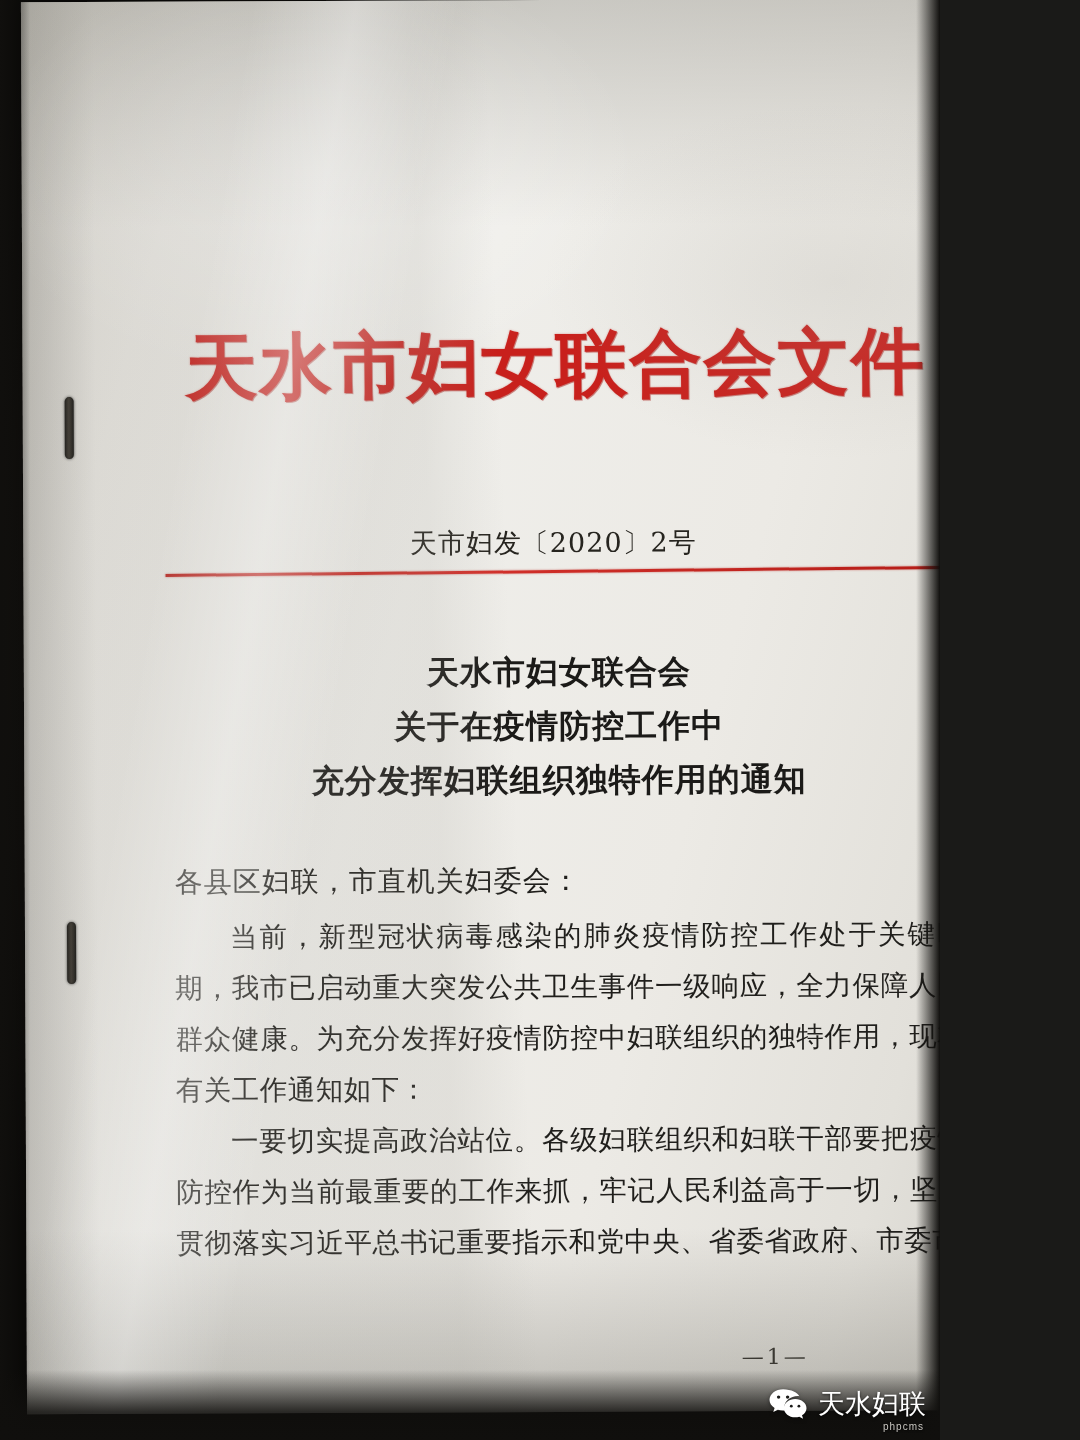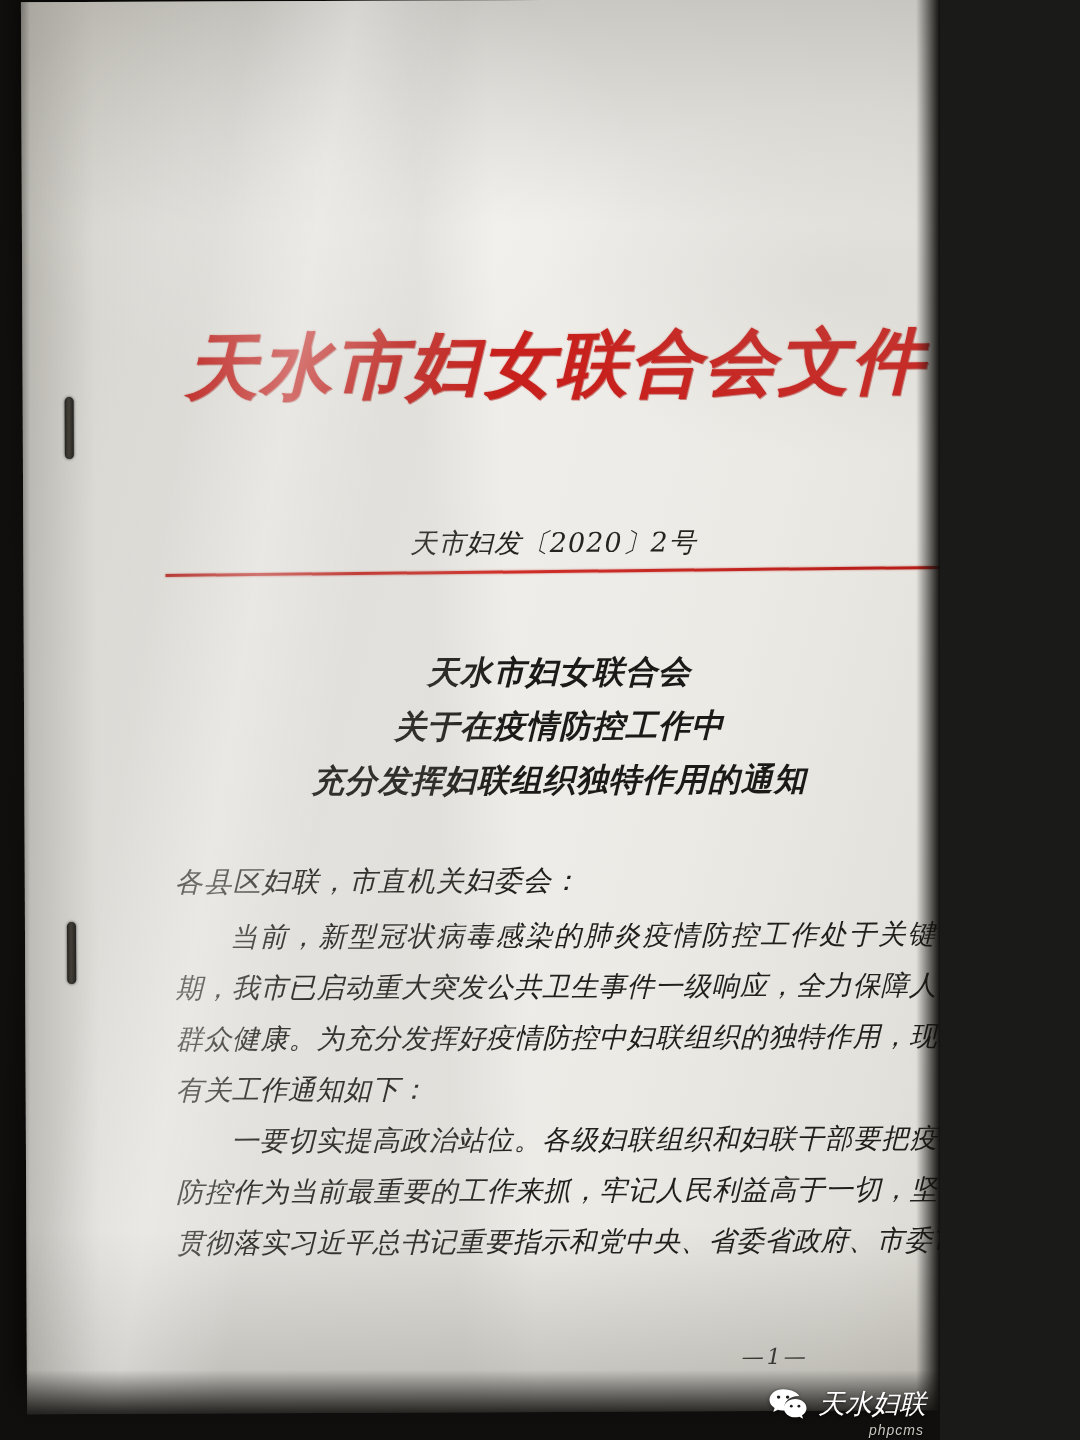--- a/index.html
+++ b/index.html
@@ -14,21 +14,20 @@
     font-family: "Liberation Serif", serif;
   }
 
   
   #stage {
     position: relative;
     width: 940px;
     height: 1440px;
     background: #161513;
     overflow: hidden;
-    font-style: italic;
   }
 
   
   .desk {
     position: absolute;
     inset: 0;
     background:
       radial-gradient(ellipse 70% 55% at 50% 45%, #2a2724 0%, #151310 75%, #0d0c0a 100%);
   }
 
@@ -222,24 +221,24 @@
   }
   .wm-icon {
     width: 40px;
     height: 34px;
     position: relative;
     filter: drop-shadow(0 1px 2px rgba(0,0,0,0.5));
   }
   .wm-credit {
     position: absolute;
     right: 16px;
-    bottom: 2px;
+    bottom: 8px;
     color: #c9c6c0;
     font-family: "Liberation Sans", sans-serif;
-    font-size: 14px;
+    font-size: 10px;
     letter-spacing: 1px;
     text-shadow: 0 1px 2px rgba(0,0,0,0.8);
   }
 </style>
 </head>
 <body>
 
 <div id="stage">
   <div class="desk"></div>
 

